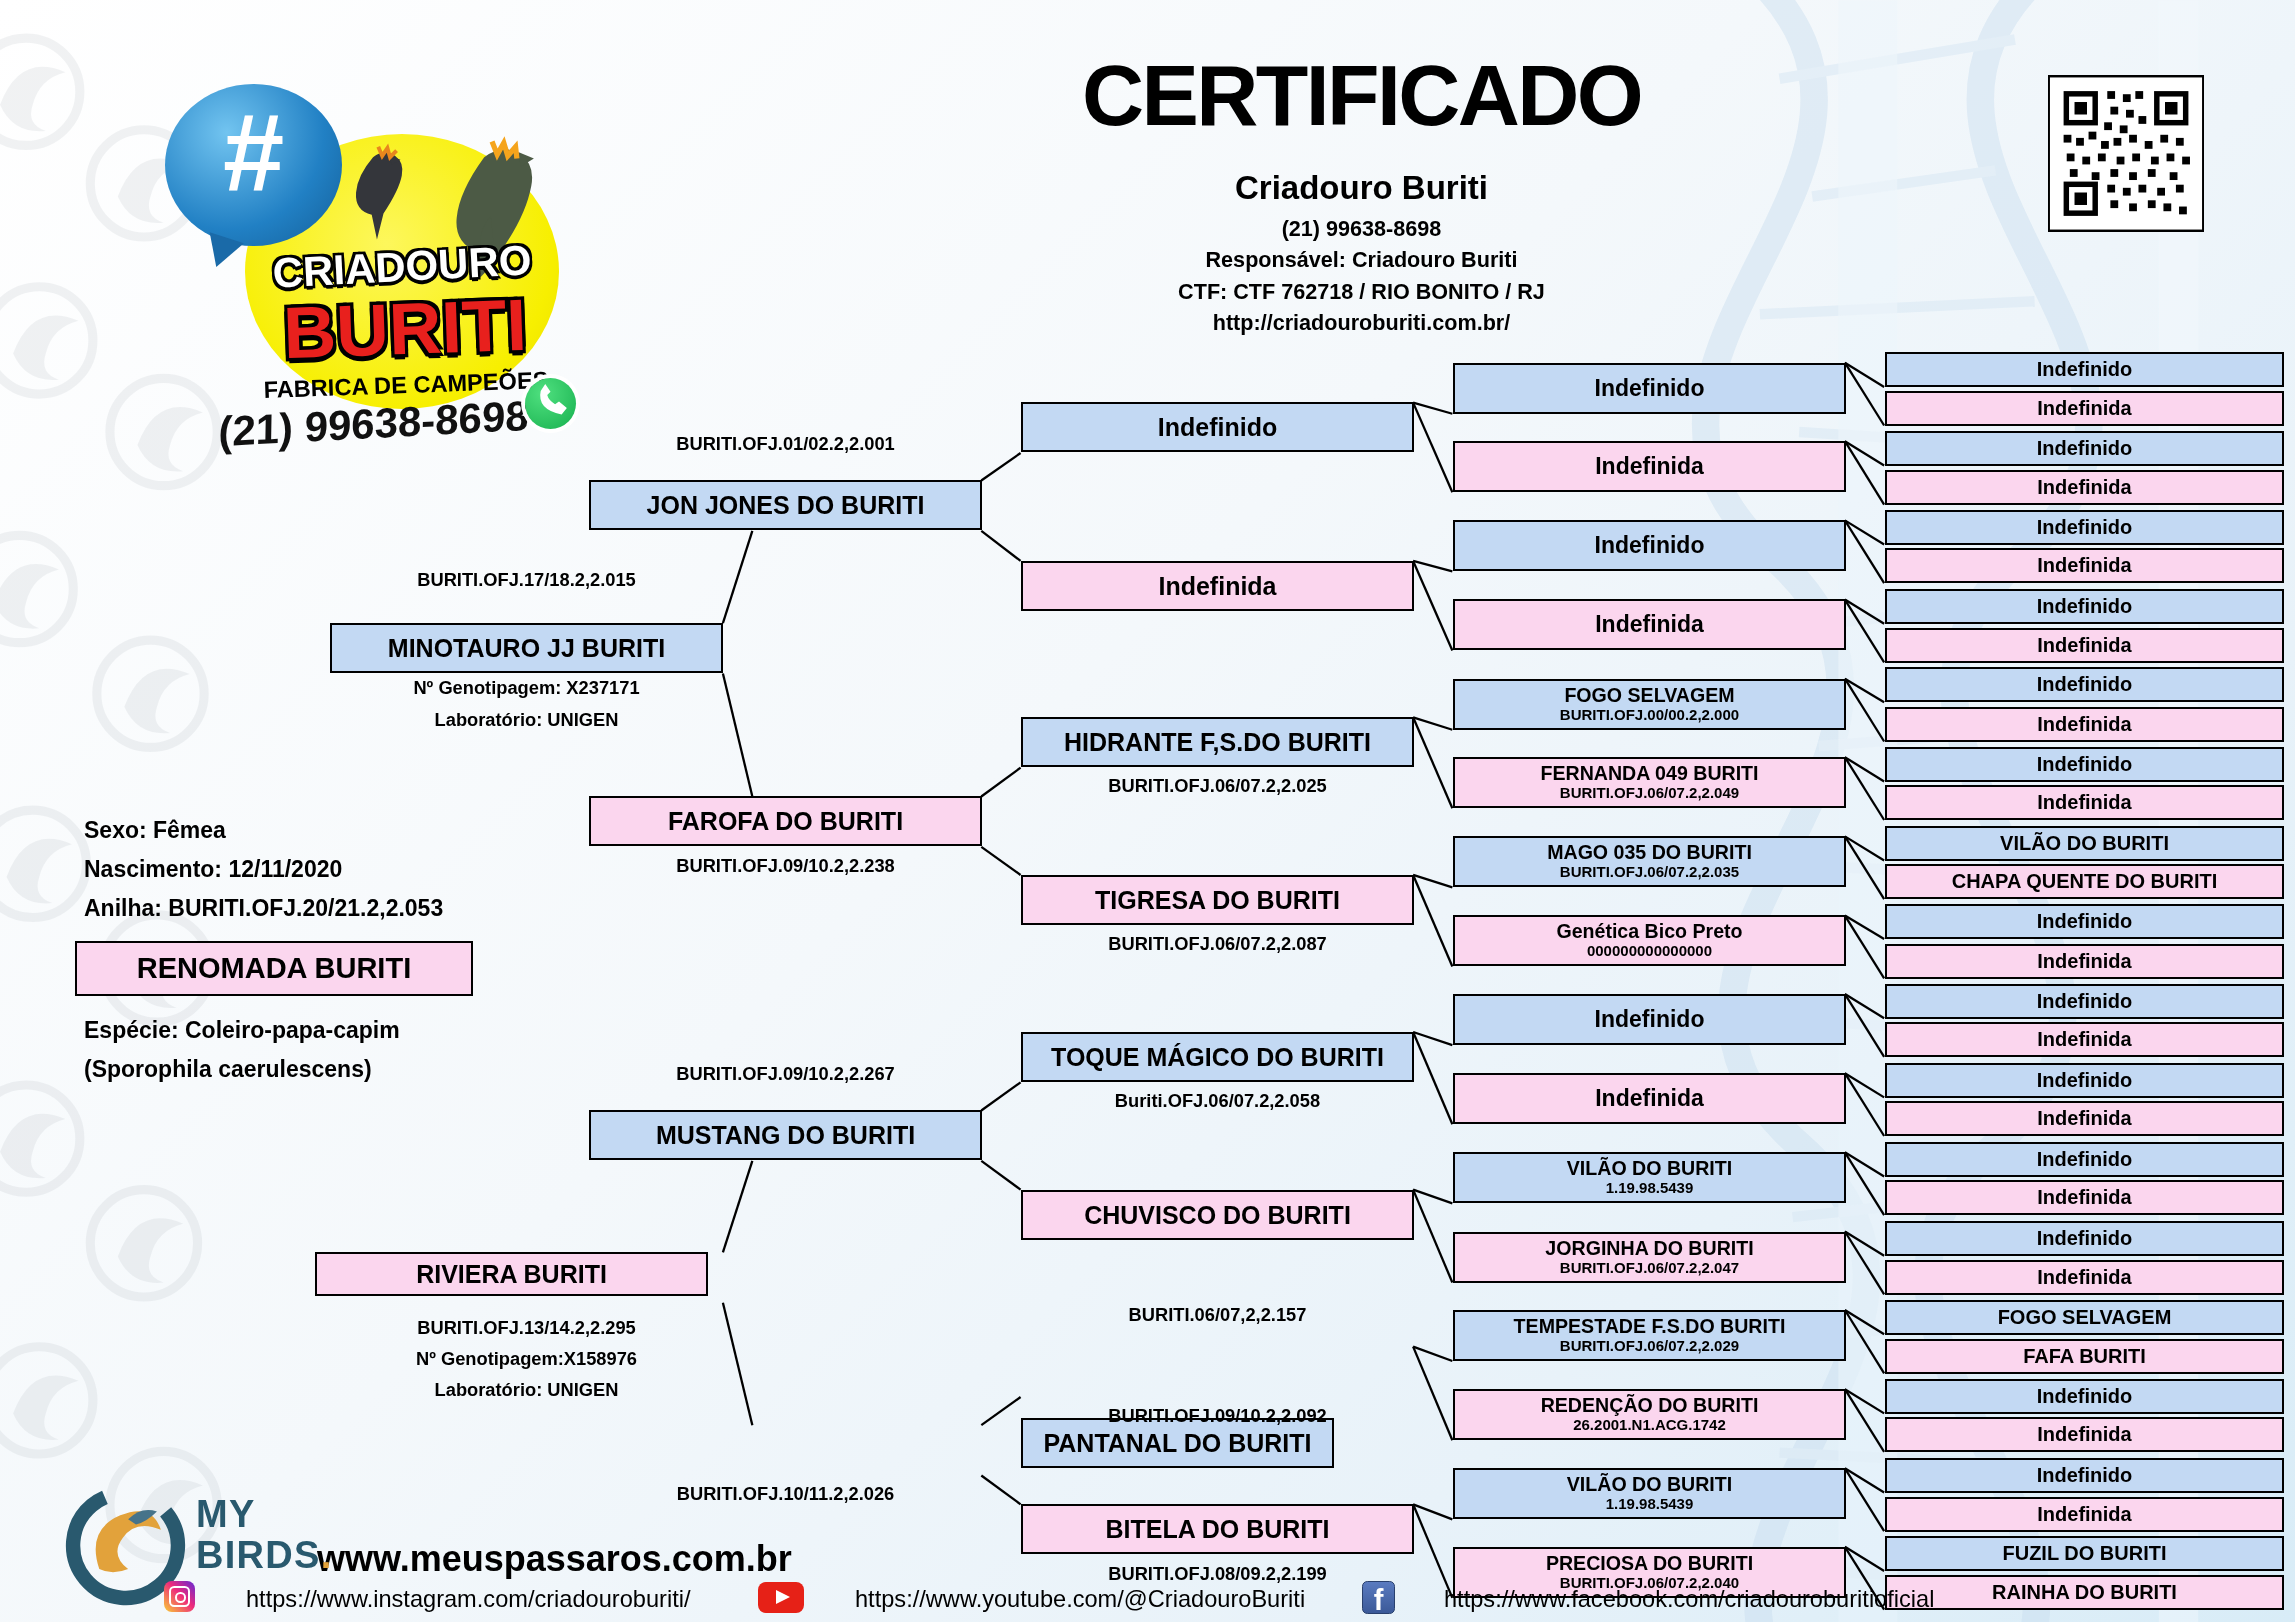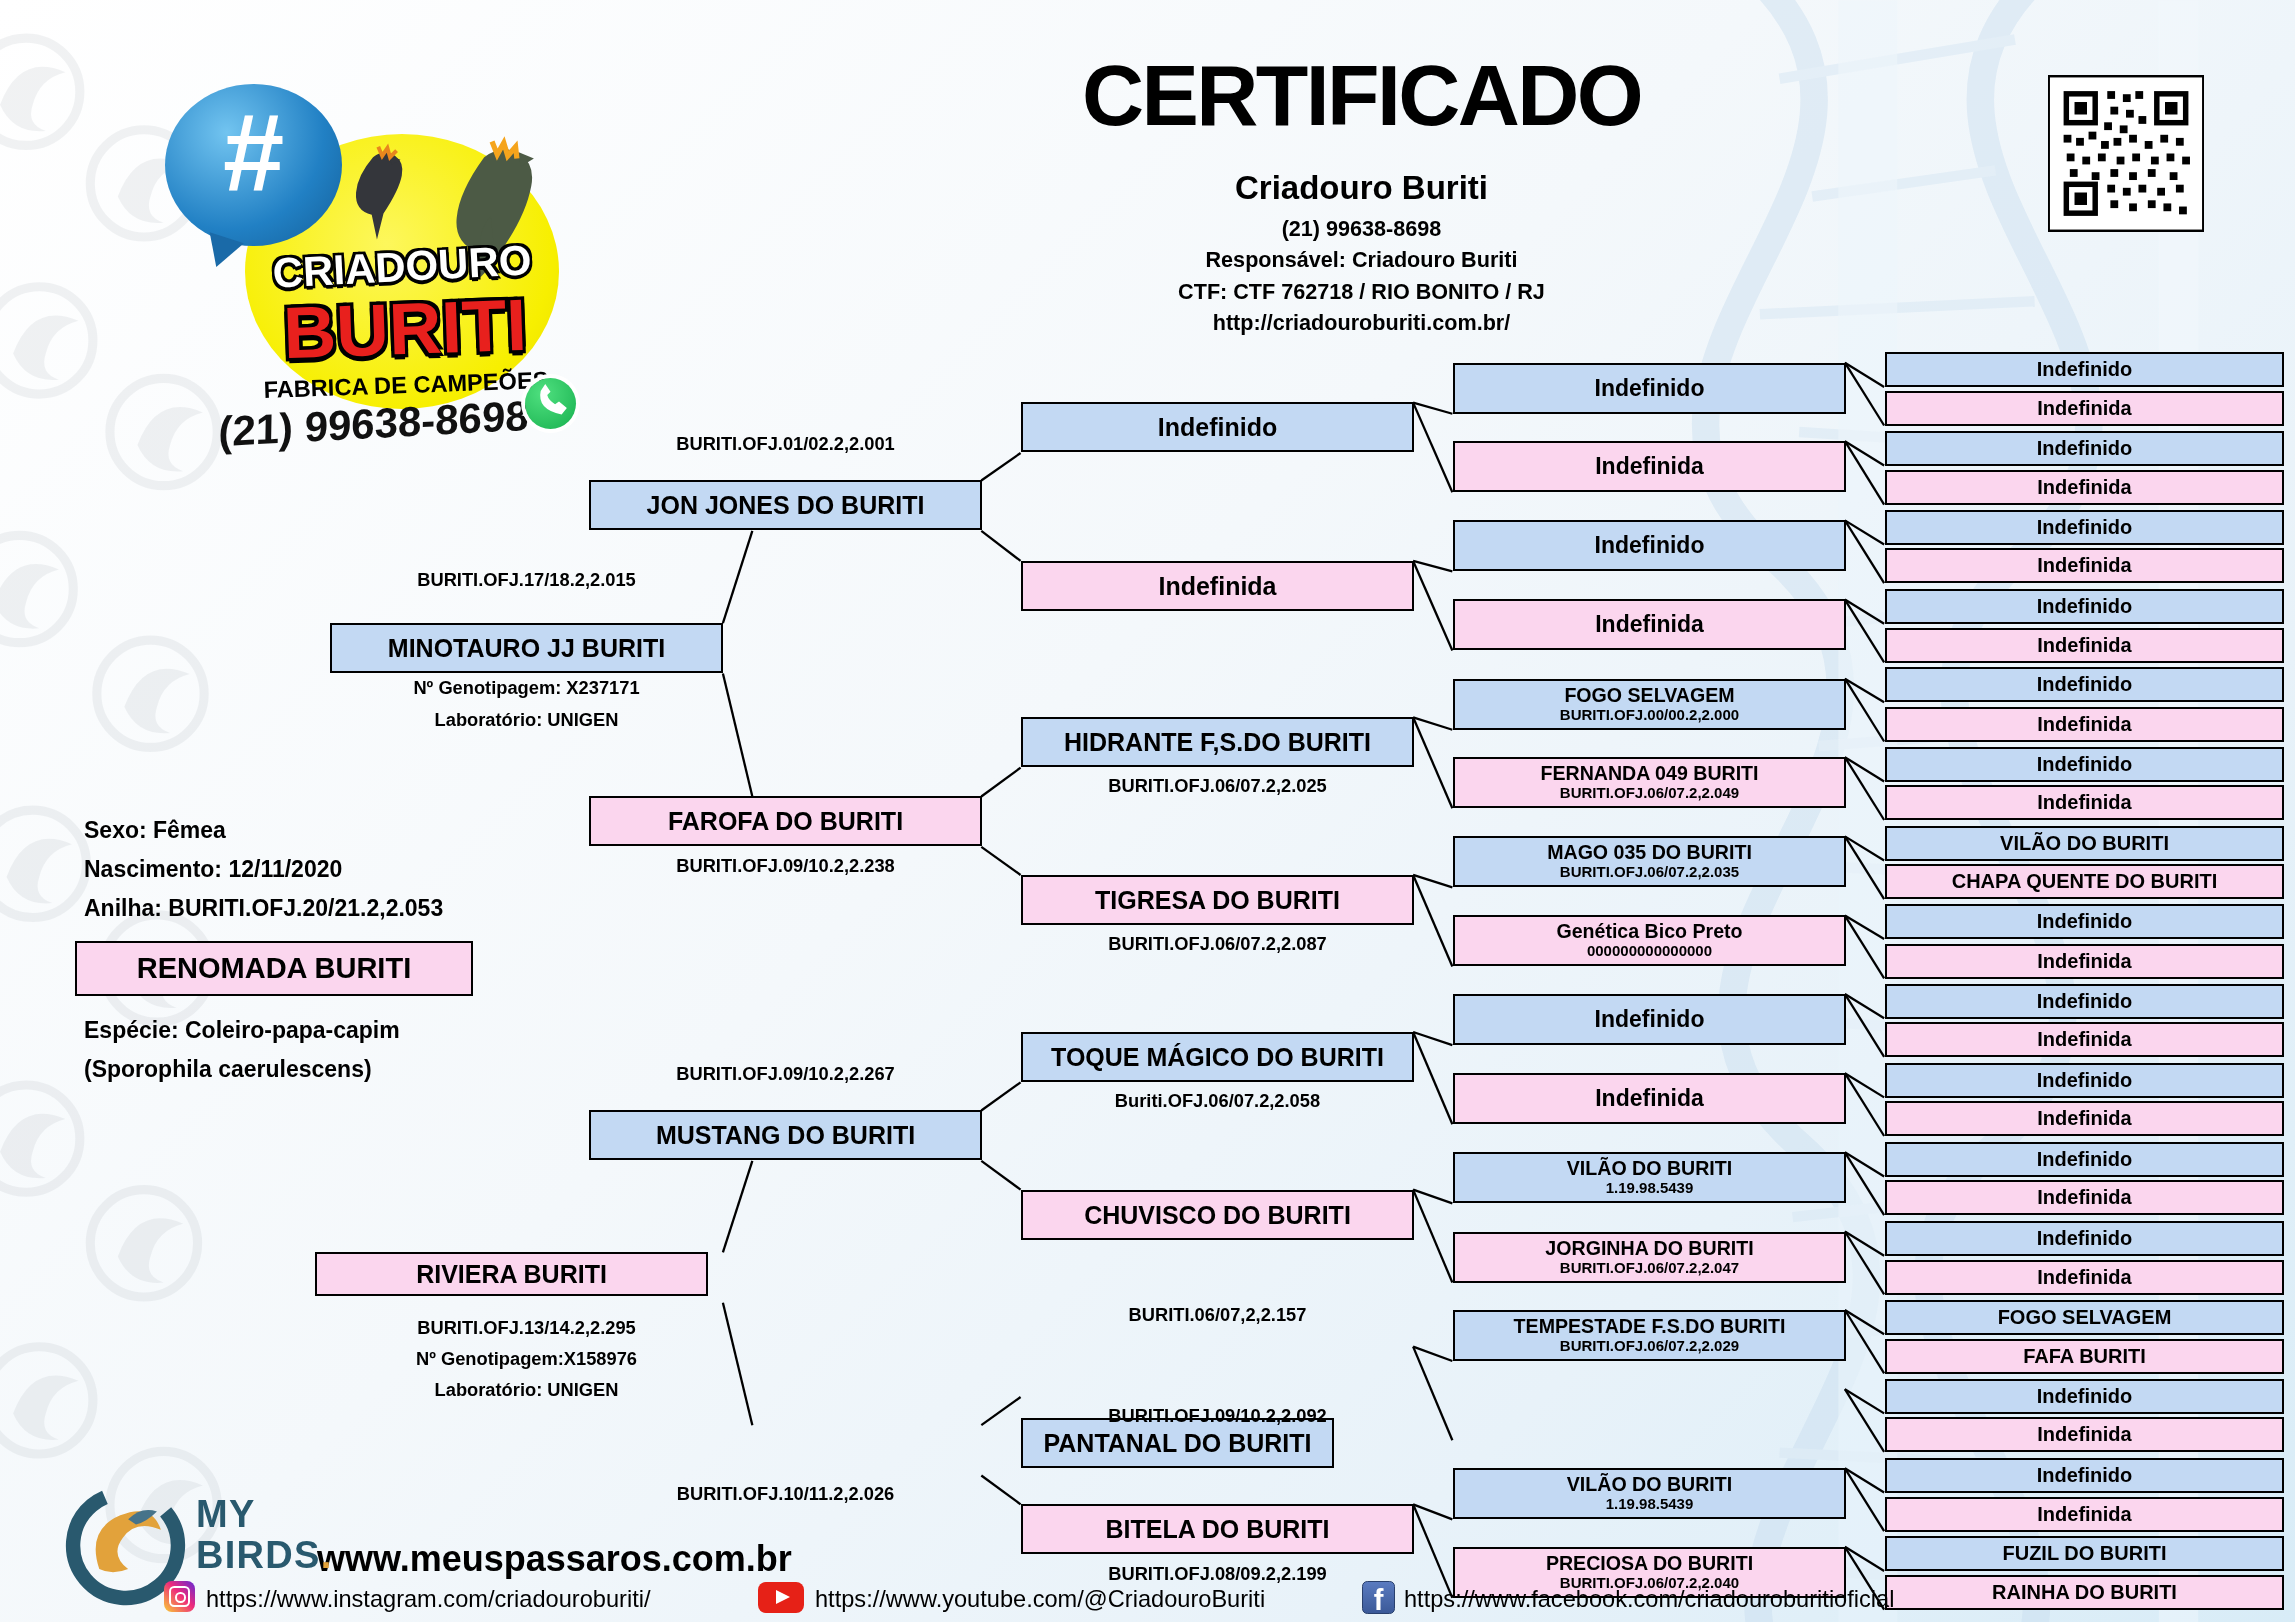--- a/index.html
+++ b/index.html
@@ -46,21 +46,21 @@
   .ig{position:absolute;z-index:4;left:164px;top:1581px;width:31px;height:31px;border-radius:7.9px;
       background:linear-gradient(45deg,#f9ce34,#ee2a7b 55%,#6228d7);}
   .ig i{position:absolute;left:5.2px;top:5.2px;width:17px;height:17px;border:2.6px solid #fff;border-radius:5.2px;display:block;}
   .ig b{position:absolute;left:11px;top:11px;width:6.5px;height:6.5px;border:2.6px solid #fff;border-radius:50%;display:block;}
   .yt{position:absolute;z-index:4;left:758px;top:1582px;width:46px;height:31px;border-radius:7.9px;background:#e62117;}
   .yt i{position:absolute;left:17.7px;top:7.9px;width:0;height:0;border-left:14.4px solid #fff;
         border-top:7.9px solid transparent;border-bottom:7.9px solid transparent;display:block;}
   .fb{position:absolute;z-index:4;left:1362px;top:1581px;width:31px;height:31px;border-radius:5.2px;
       background:linear-gradient(#5a7bc0,#3b5998);border:1.3px solid #29406e;color:#fff;font-weight:900;font-size:29px;
       display:flex;align-items:flex-end;justify-content:center;line-height:0.9;}
-  .surl{position:absolute;z-index:4;font-size:23.6px;color:#000;}
+  .surl{position:absolute;z-index:4;font-size:23.6px;color:#000;margin-left:40px;}
   .brand{position:absolute;z-index:4;font-weight:700;color:#29596e;letter-spacing:1.3px;}
 </style>
 </head>
 <body>
 
 <div class="page">
 
   <svg class="deco" style="left:1472px;top:0;z-index:1;opacity:.55" width="823" height="1623" viewBox="0 0 1258 2480">
     <g stroke="#c7dcee" stroke-width="42" fill="none" opacity="0.8">
       <path d="M420,-50 C 760,250 120,550 460,850 C 800,1150 160,1450 500,1750 C 840,2050 200,2350 540,2650"></path>
@@ -367,20 +367,24 @@
       <span class="g4ring">1.19.98.5439</span>
     </div>
   <div class="pbox female" id="g4-11" style="left:1453px;top:1232px;width:393px;height:51px">
       <span class="g4name">JORGINHA DO BURITI</span>
       <span class="g4ring">BURITI.OFJ.06/07.2,2.047</span>
     </div>
   <div class="pbox male" id="g4-12" style="left:1453px;top:1310px;width:393px;height:51px">
       <span class="g4name">TEMPESTADE F.S.DO BURITI</span>
       <span class="g4ring">BURITI.OFJ.06/07.2,2.029</span>
     </div>
+  <div class="pbox female" id="g4-13" style="left:1453px;top:1389px;width:393px;height:51px">
+      <span class="g4name">REDENÇÃO DO BURITI</span>
+      <span class="g4ring">26.2001.N1.ACG.1742</span>
+    </div>
   <div class="pbox male" id="g4-14" style="left:1453px;top:1468px;width:393px;height:51px">
       <span class="g4name">VILÃO DO BURITI</span>
       <span class="g4ring">1.19.98.5439</span>
     </div>
   <div class="pbox female" id="g4-15" style="left:1453px;top:1547px;width:393px;height:51px">
       <span class="g4name">PRECIOSA DO BURITI</span>
       <span class="g4ring">BURITI.OFJ.06/07.2,2.040</span>
     </div>
 
   <div class="pbox male" id="g5-0" style="left:1885px;top:352px;width:399px;height:35px">

